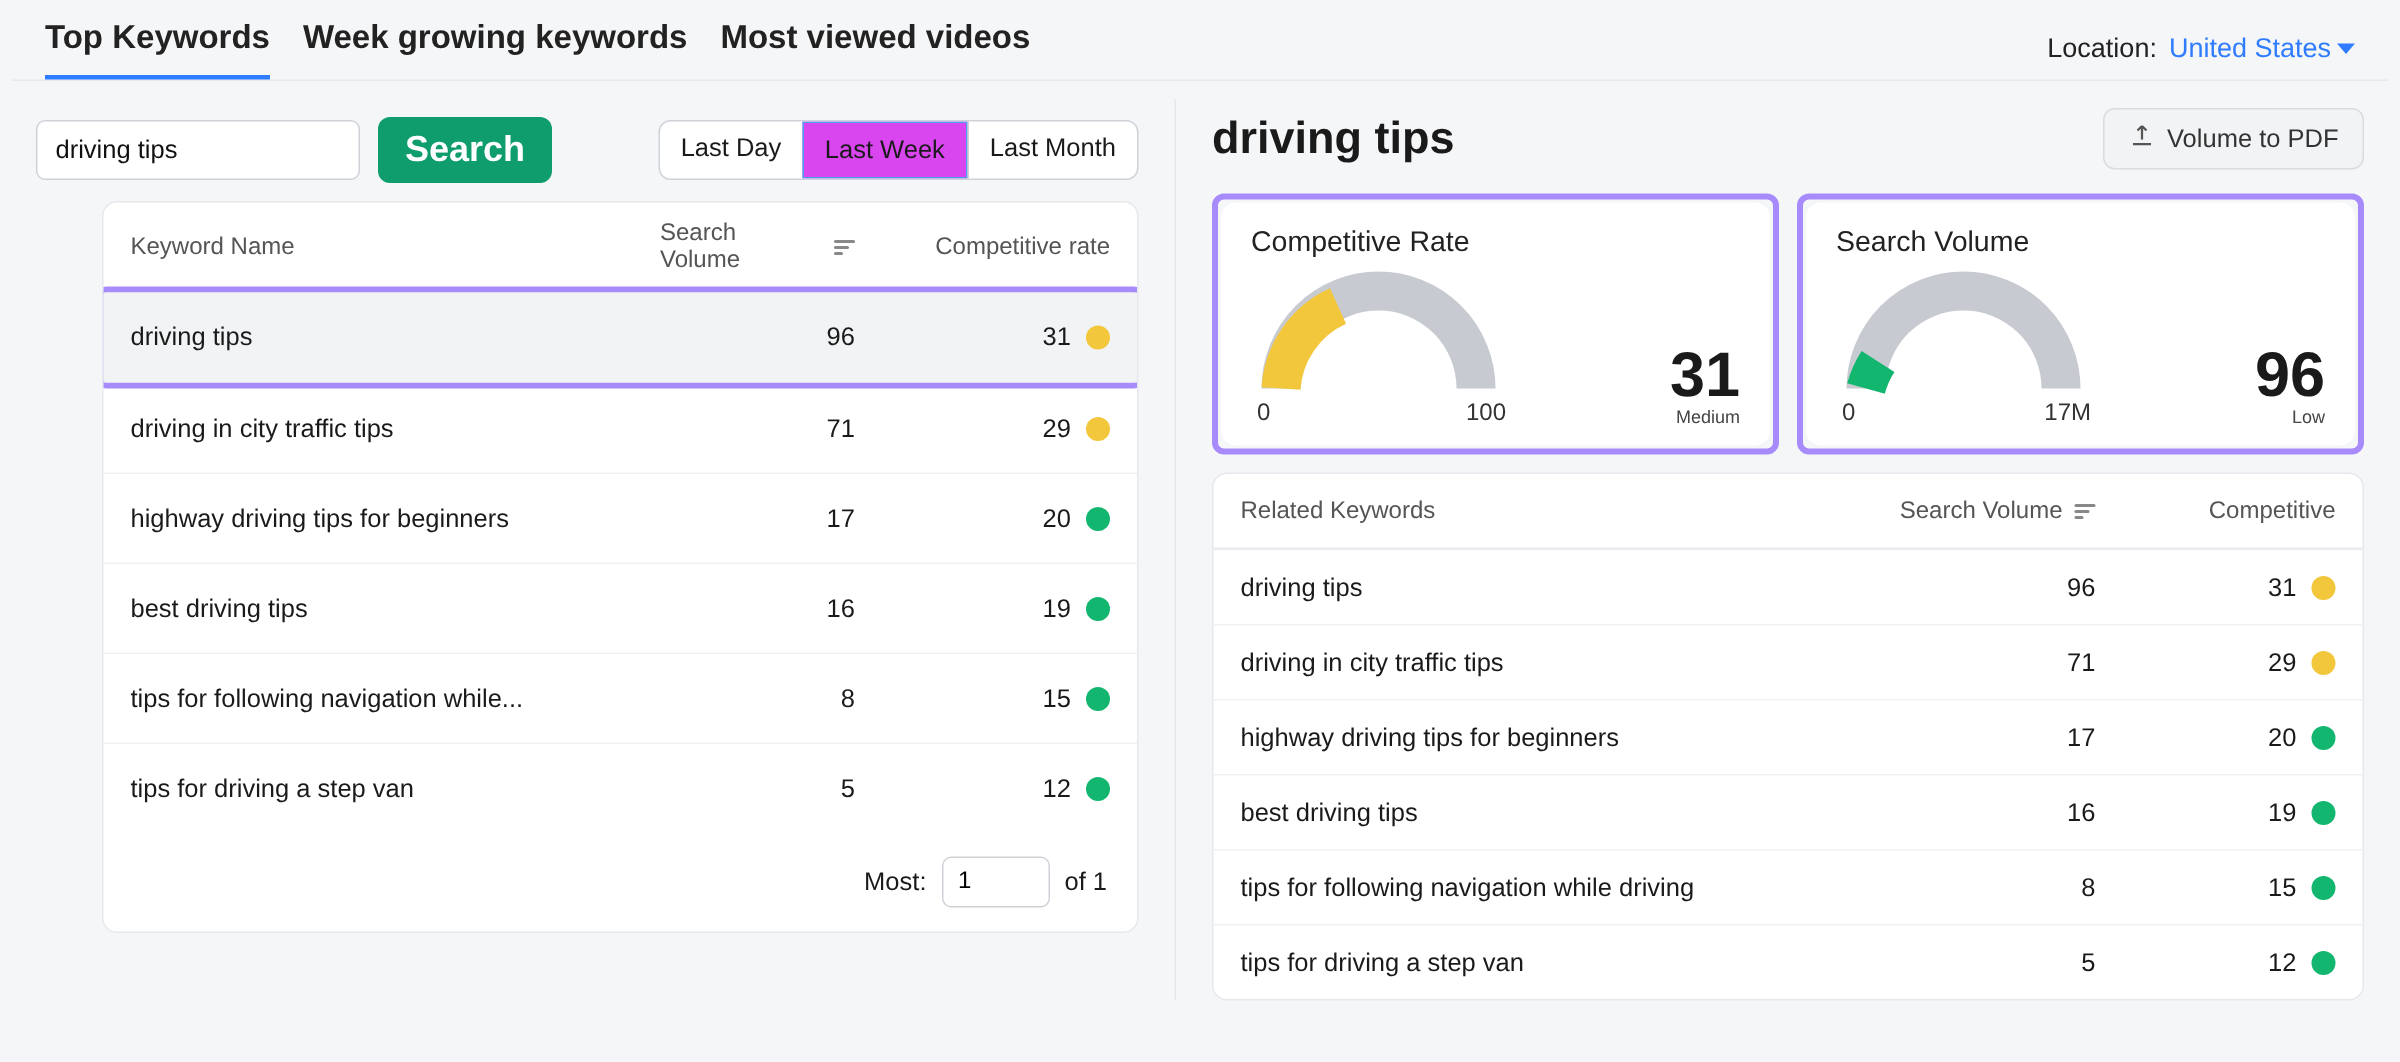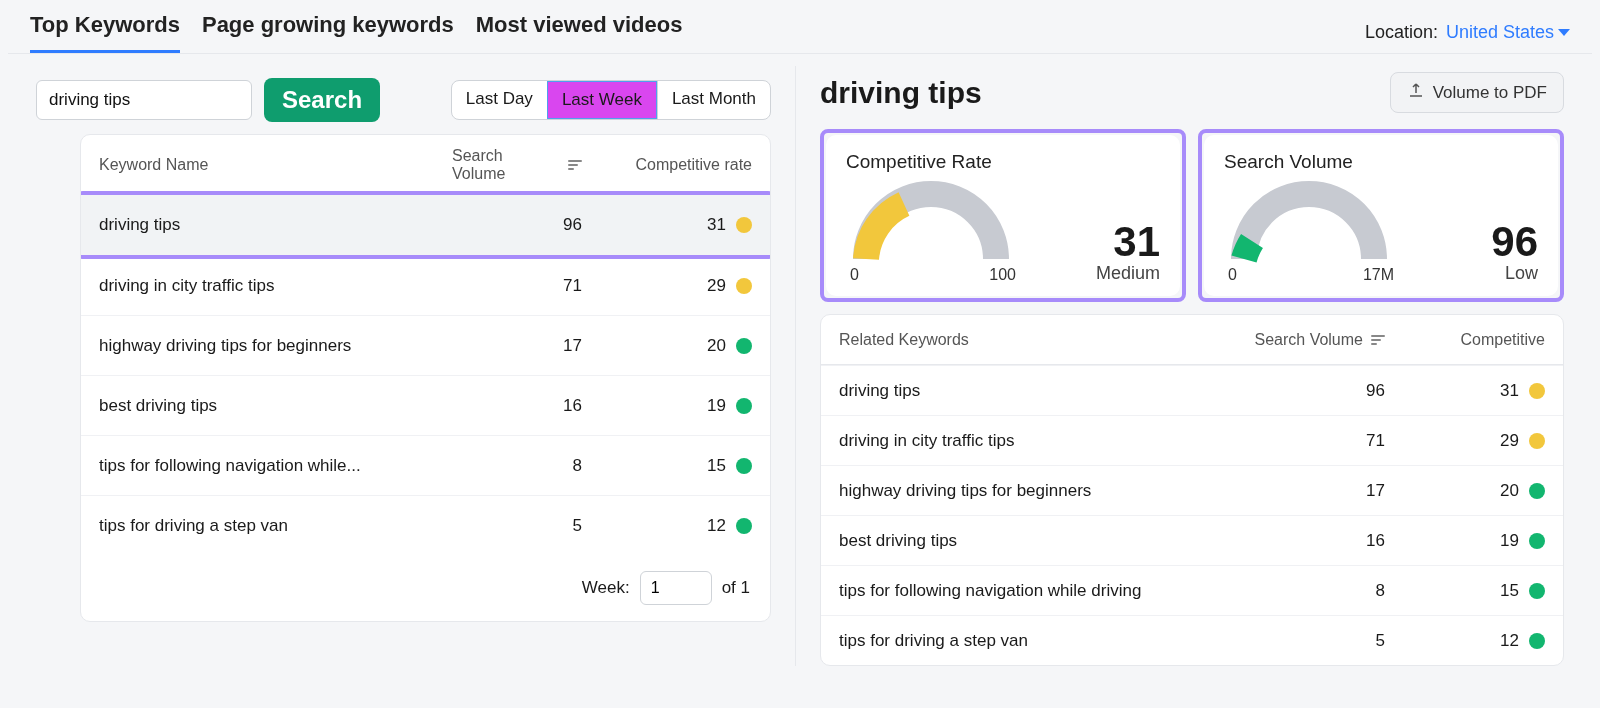--- a/index.html
+++ b/index.html
@@ -29,21 +29,21 @@
   border-bottom: 3px solid transparent;
 }
 .tab.active { border-bottom: 3px solid #2f7cff; }
 .locwrap { font-size: 18px; display:flex; align-items:center; gap:8px;}
 .loclabel { color:#222;}
 .locval { color: #2f7cff; cursor:pointer; display:flex; align-items:center; gap:4px;}
 .hr { height:1px; background:#e6e8ec; margin: 0 8px 0 8px;}
 
 .split {
   display: flex;
-  padding: 0 36px;
+  padding: 0 24px;
   margin-top: 12px;
   gap: 24px;
 }
 .left { width: 735px; }
 .right { flex: 1; border-left: 1px solid #e6e8ec; padding-left: 24px; }
 
 .controls {
   display:flex; align-items:center; gap:12px; padding: 12px 0;
 }
 .searchbox {
@@ -113,42 +113,42 @@
 .gauge-card {
   flex:1; background:#fff; border-radius:10px; padding:16px 20px 12px 20px;
   position:relative;
 }
 .gauge-frame { border:4px solid #a78bfa; border-radius:8px; padding:2px; flex:1; }
 .gauge-title { font-size:19px; color:#222; margin-bottom:6px;}
 .gauge-body { display:flex; align-items:flex-end; justify-content:space-between; }
 .gauge-svg { width:170px; height:90px;}
 .gauge-nums { text-align:right;}
 .gauge-big { font-size:42px; font-weight:800; line-height:1;}
-.gauge-lbl { font-size:18px; color:#444;}
+.gauge-lbl { font-size:12px; color:#444;}
 .gauge-minmax { display:flex; justify-content:space-between; font-size:16px; color:#333; margin-top:-6px;}
 .gauge-minmax span:first-child{ padding-left:4px;}
 .gauge-minmax span:last-child{ padding-right:0;}
 
 .right-table { background:#fff; border:1px solid #e6e8ec; border-radius:10px; overflow:hidden;}
 .sort-icon { display:inline-flex; flex-direction:column; gap:2px; margin-left:2px;}
 .sort-icon span { width:14px; height:2px; background:#888; display:block; border-radius:1px;}
 .sort-icon span:nth-child(2){ width:10px;}
 .sort-icon span:nth-child(3){ width:6px;}
 
 .chev-down { width:0;height:0;border-left:6px solid transparent;border-right:6px solid transparent;border-top:7px solid #2f7cff;}
 .upload-icon svg { width:18px; height:18px;}
 </style>
 </head>
 <body>
 
 <div class="page">
   <div class="topbar">
     <div class="tabs">
       <div class="tab active">Top Keywords</div>
-      <div class="tab">Page growing keywords</div>
+      <div class="tab">Week growing keywords</div>
       <div class="tab">Most viewed videos</div>
     </div>
     <div class="locwrap">
       <span class="loclabel">Location:</span>
       <span class="locval">
         <span>United States</span>
         <span class="chev-down"></span>
       </span>
     </div>
   </div>
@@ -226,21 +226,21 @@
             <div class="trow">
               <div class="kw">tips for driving a step van</div>
               <div class="sv">5</div>
               <div class="cr">
                 <span>12</span>
                 <span class="dot green"></span>
               </div>
             </div>
           </div>
         <div class="pager">
-          <span>Week:</span>
+          <span>Most:</span>
           <input value="1" style="">
           <span>of 1</span>
         </div>
       </div>
     </div>
 
     <div class="right">
       <div class="right-head">
         <div class="right-title">driving tips</div>
         <button class="export-btn">

